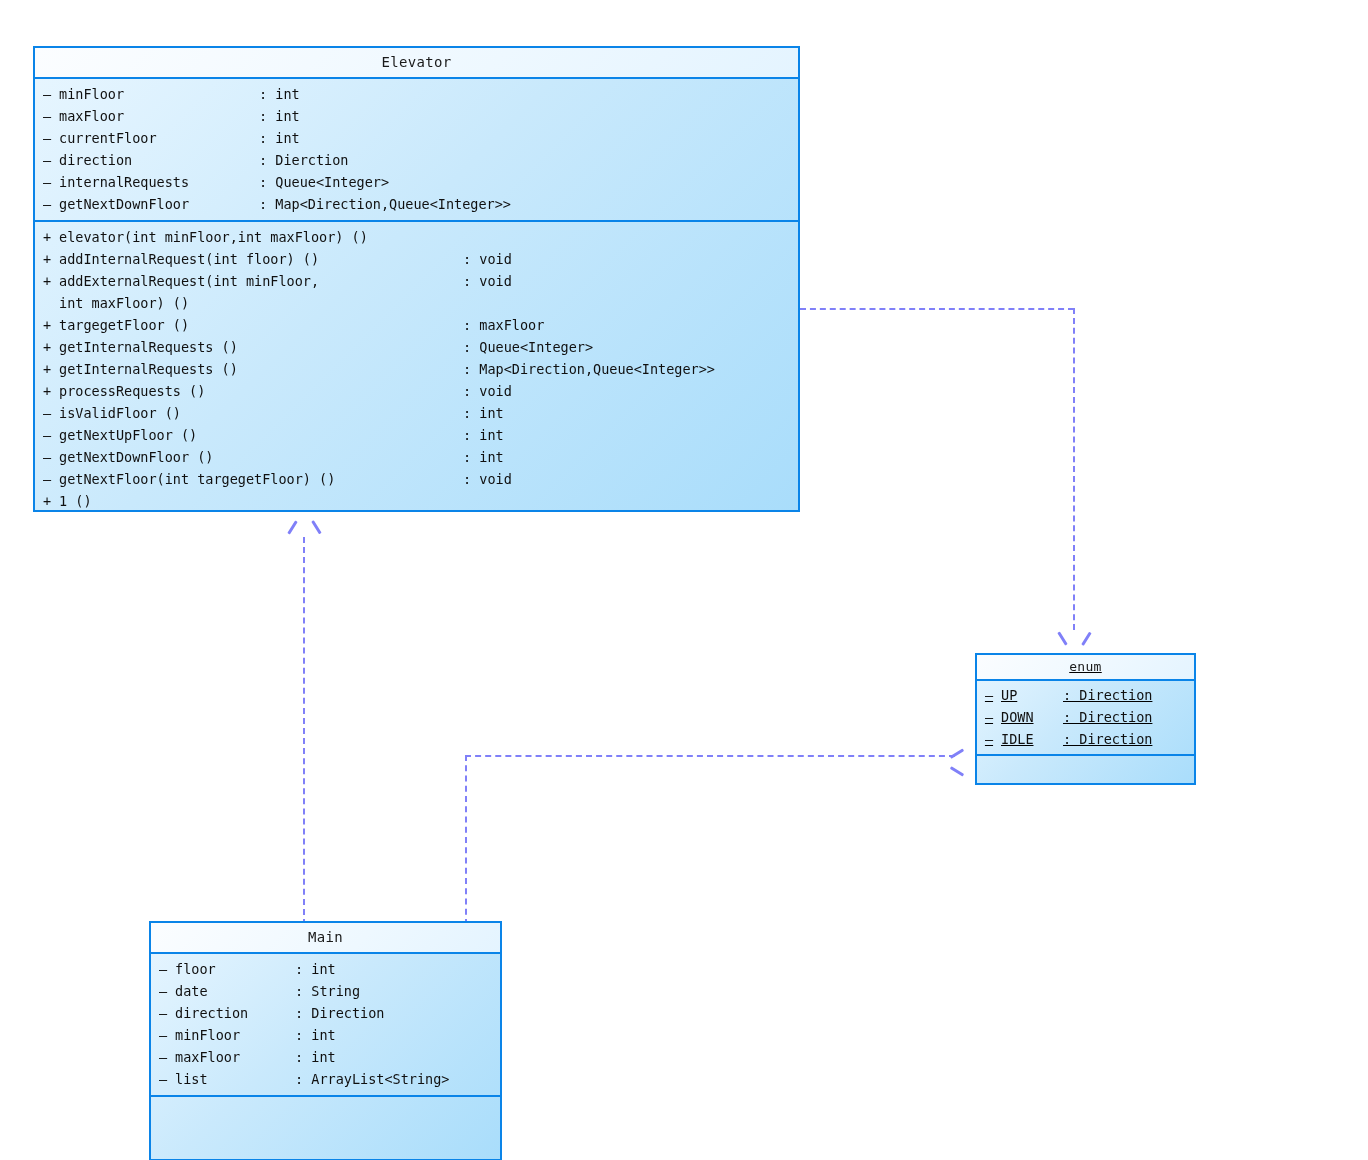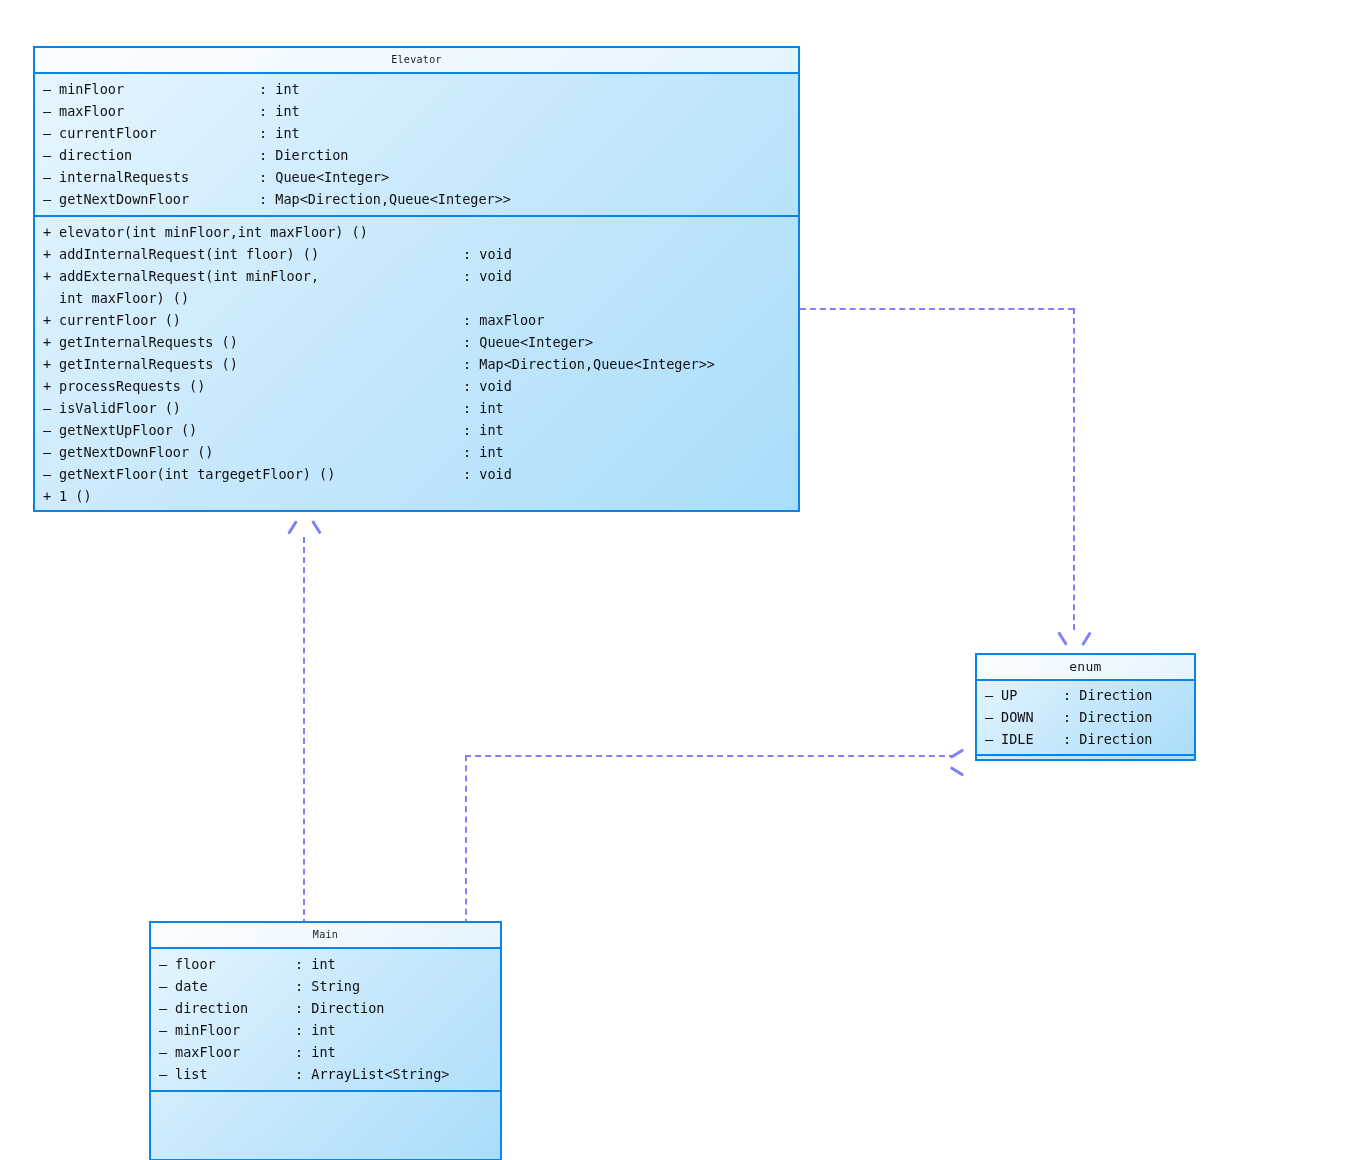--- a/index.html
+++ b/index.html
@@ -19,21 +19,21 @@
   
   .uml-class {
     position: absolute;
     box-sizing: border-box;
     border: 2px solid #0a84e8;
     background: linear-gradient(135deg, #e8f6ff 0%, #c9e9fc 45%, #a9ddfb 100%);
   }
   .uml-title {
     box-sizing: border-box;
     text-align: center;
-    font-size: 10px;
+    font-size: 14px;
     color: #1a1a1a;
     border-bottom: 2px solid #0a84e8;
     background: linear-gradient(135deg, #fbfdff 0%, #eef8ff 60%, #e4f4ff 100%);
     padding: 6px 4px 7px 4px;
     letter-spacing: 0.3px;
     white-space: nowrap;
   }
   .uml-compartment {
     box-sizing: border-box;
     padding: 4px 0 5px 0;
@@ -170,21 +170,21 @@
         <span class="sig" style="width:404px">addExternalRequest(int minFloor,</span>
         <span class="rettype">: void</span>
       </div>
       <div class="uml-row">
         <span class="vis"></span>
         <span class="sig" style="width:404px">int maxFloor) ()</span>
         <span class="rettype"></span>
       </div>
       <div class="uml-row">
         <span class="vis">+</span>
-        <span class="sig" style="width:404px">currentFloor ()</span>
+        <span class="sig" style="width:404px">targegetFloor ()</span>
         <span class="rettype">: maxFloor</span>
       </div>
       <div class="uml-row">
         <span class="vis">+</span>
         <span class="sig" style="width:404px">getInternalRequests ()</span>
         <span class="rettype">: Queue&lt;Integer&gt;</span>
       </div>
       <div class="uml-row">
         <span class="vis">+</span>
         <span class="sig" style="width:404px">getInternalRequests ()</span>
@@ -216,21 +216,21 @@
         <span class="rettype">: void</span>
       </div>
       <div class="uml-row">
         <span class="vis">+</span>
         <span class="sig" style="width:404px">1 ()</span>
         <span class="rettype"></span>
       </div>
     </div>
   </div>
 
-  <div class="uml-class" style="left:975px; top:653px; width:221px; height:108px;">
+  <div class="uml-class" style="left:975px; top:653px; width:221px; height:132px;text-decoration:underline;">
     <div class="uml-title" style="font-size:13px; padding:4px 4px 5px 4px;">enum</div>
 
     <div class="uml-compartment" style="padding:3px 0 4px 0;">
       <div class="uml-row">
         <span class="vis">–</span>
         <span class="sig" style="width:62px">UP</span>
         <span class="rettype">: Direction</span>
       </div>
       <div class="uml-row">
         <span class="vis">–</span>

